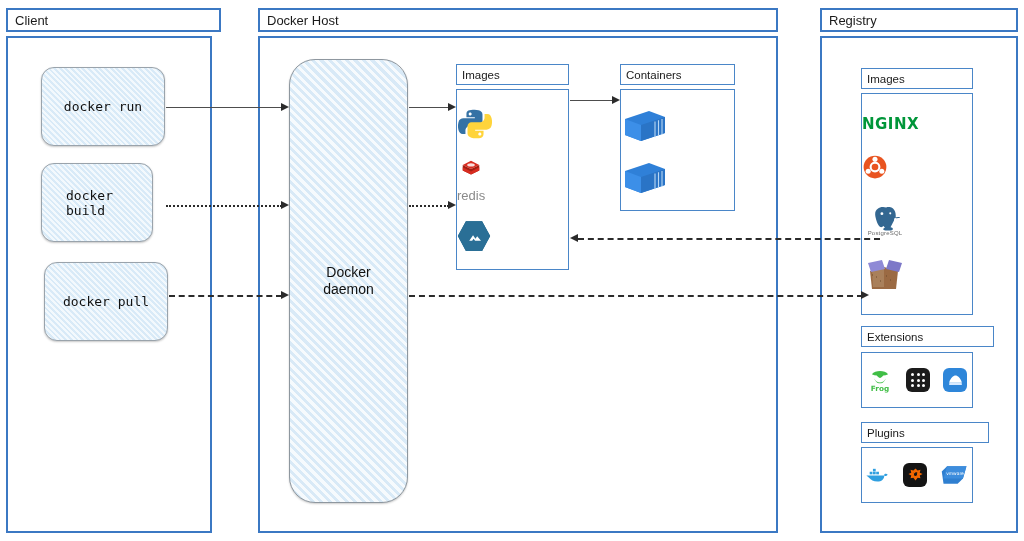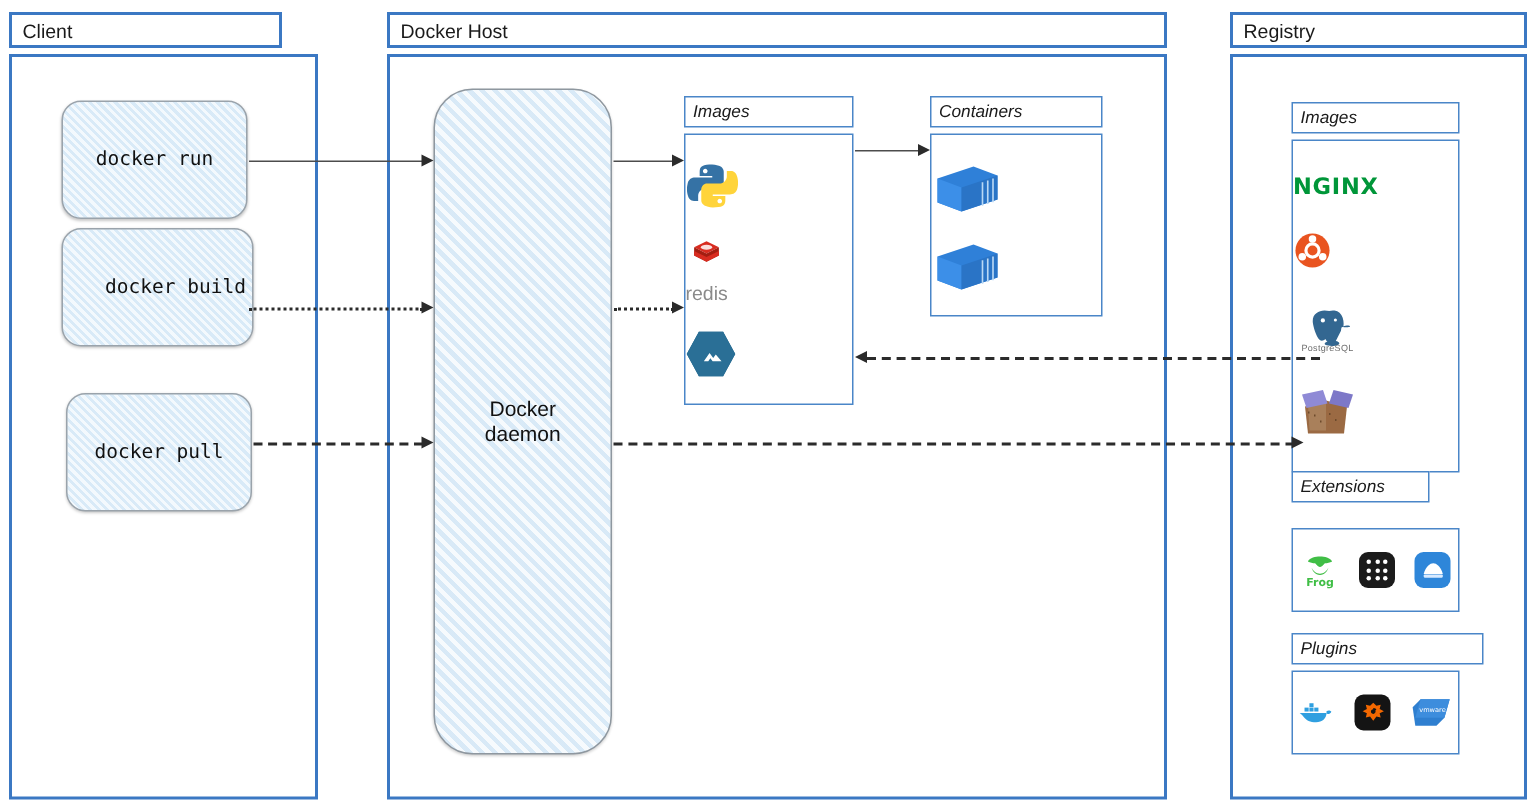--- a/index.html
+++ b/index.html
@@ -18,21 +18,21 @@
   }
   
   .group-body{
     border:2px solid #3b78c3;background:#ffffff;
   }
 
   
   .panel-label{
     border:1.4px solid #4a86c8;background:#ffffff;
     display:flex;align-items:center;padding-left:5px;
-    font-size:11.5px;color:#1a1a1a;font-style:italic;
+    font-size:11.5px;color:#1a1a1a;
   }
   .panel-body{
     border:1.4px solid #4a86c8;background:#ffffff;
     display:flex;flex-direction:column;align-items:flex-start;
   }
 
   
   .cmd-box{
     border:1.3px solid #9aa3ab;border-radius:13px;
     background:#e4f1fb;
@@ -81,29 +81,29 @@
   }
   .pg-txt{font-size:6px;color:#6b6b6b;margin-top:-2px;letter-spacing:.2px;}
   .icon-sq{width:24px;height:24px;border-radius:6px;display:flex;align-items:center;justify-content:center;}
   .dotgrid{display:grid;grid-template-columns:repeat(3,3px);grid-gap:2.5px;}
   .dotgrid i{width:3px;height:3px;background:#fff;border-radius:50%;display:block;}
   .row-icons{display:flex;align-items:center;justify-content:center;gap:13px;width:100%;height:100%;}
 </style>
 </head>
 <body>
 
-<div class="abs title-box" style="left:6px;top:8px;width:182px;height:24px;">
+<div class="abs title-box" style="left:6px;top:8px;width:215px;height:24px;">
   <span>Client</span>
 </div>
 <div class="abs group-body" style="left:6px;top:36px;width:206px;height:497px;"></div>
 
 <div class="abs cmd-box" style="left:41px;top:67px;width:124px;height:79px;">
   <span>docker run</span>
 </div>
-<div class="abs cmd-box" style="left:41px;top:152px;width:128px;height:79px;padding-left:24px;">
+<div class="abs cmd-box" style="left:41px;top:163px;width:112px;height:79px;padding-left:24px;">
   <span>docker build</span>
 </div>
 <div class="abs cmd-box" style="left:44px;top:262px;width:124px;height:79px;">
   <span>docker pull</span>
 </div>
 
 <div class="abs title-box" style="left:258px;top:8px;width:520px;height:24px;">
   <span>Docker Host</span>
 </div>
 <div class="abs group-body" style="left:258px;top:36px;width:520px;height:497px;"></div>
@@ -205,21 +205,21 @@
     <svg width="44" height="36" viewBox="0 0 44 36">
       <path d="M8 14 L22 10 L36 14 L34 32 L10 32 Z" fill="#9b6a43"></path>
       <path d="M10 13 L22 9.5 L22 30 L11 30 Z" fill="#a9805b"></path>
       <path d="M6 6 L20 3 L23 12 L9 15 Z" fill="#8f8ad6"></path>
       <path d="M24 12 L27 3 L40 6 L37 15 Z" fill="#7d78c8"></path>
       <path d="M10 18 h1 M14 20 h1 M18 24 h1 M24 19 h1 M28 23 h1" stroke="#6d4a2c" stroke-width="1.2"></path>
     </svg>
   </span>
 </div>
 
-<div class="abs panel-label" style="left:861px;top:314px;width:92px;height:21px;">
+<div class="abs panel-label" style="left:861px;top:326px;width:133px;height:21px;">
   <span>Extensions</span>
 </div>
 <div class="abs panel-body" style="left:861px;top:352px;width:112px;height:56px;">
   <div class="row-icons">
     <span class="logo" style="width:26px;height:26px;">
       <svg width="26" height="26" viewBox="0 0 32 32">
         <path d="M6 9c2-3 6-4 10-4s8 1 10 4c-2 1-4 1.5-6 1.5-1.5 2-3 3-4 3s-2.5-1-4-3C10 10.5 8 10 6 9z" fill="#40BE46"></path>
         <path d="M9 14c1.5 3 4 5 7 5s5.5-2 7-5c-1 3-3 6-7 6s-6-3-7-6z" fill="#40BE46"></path>
         <text x="16" y="29" font-size="9" font-weight="bold" fill="#40BE46" text-anchor="middle" font-family="DejaVu Sans, sans-serif">Frog</text>
       </svg>

